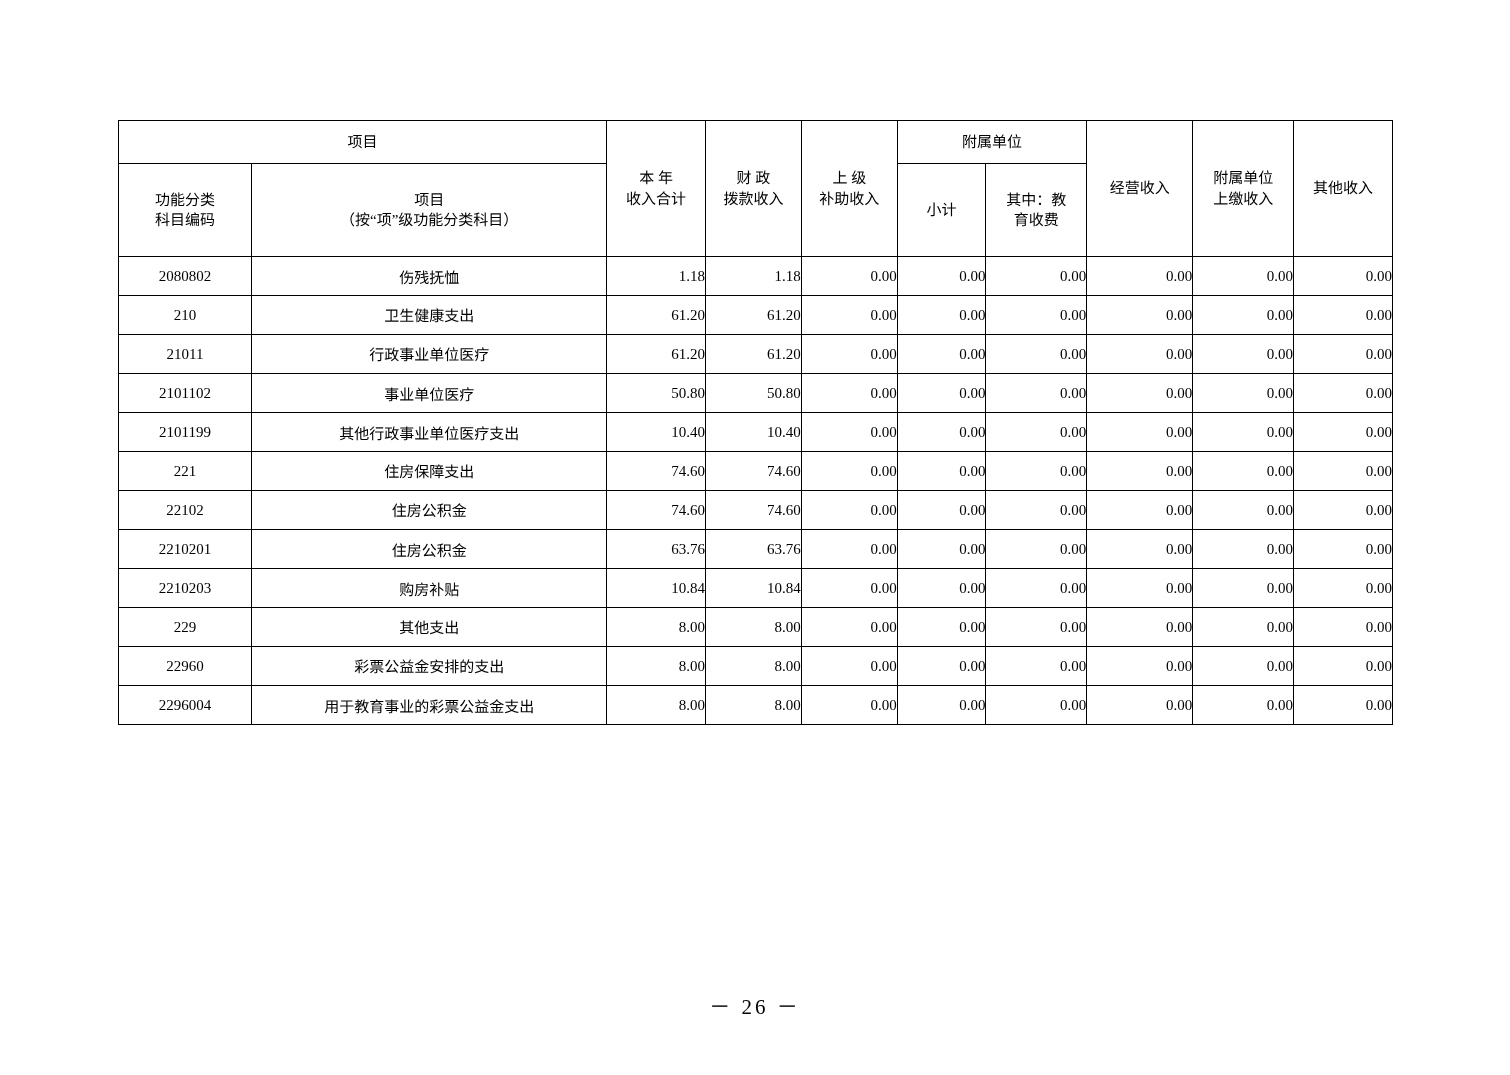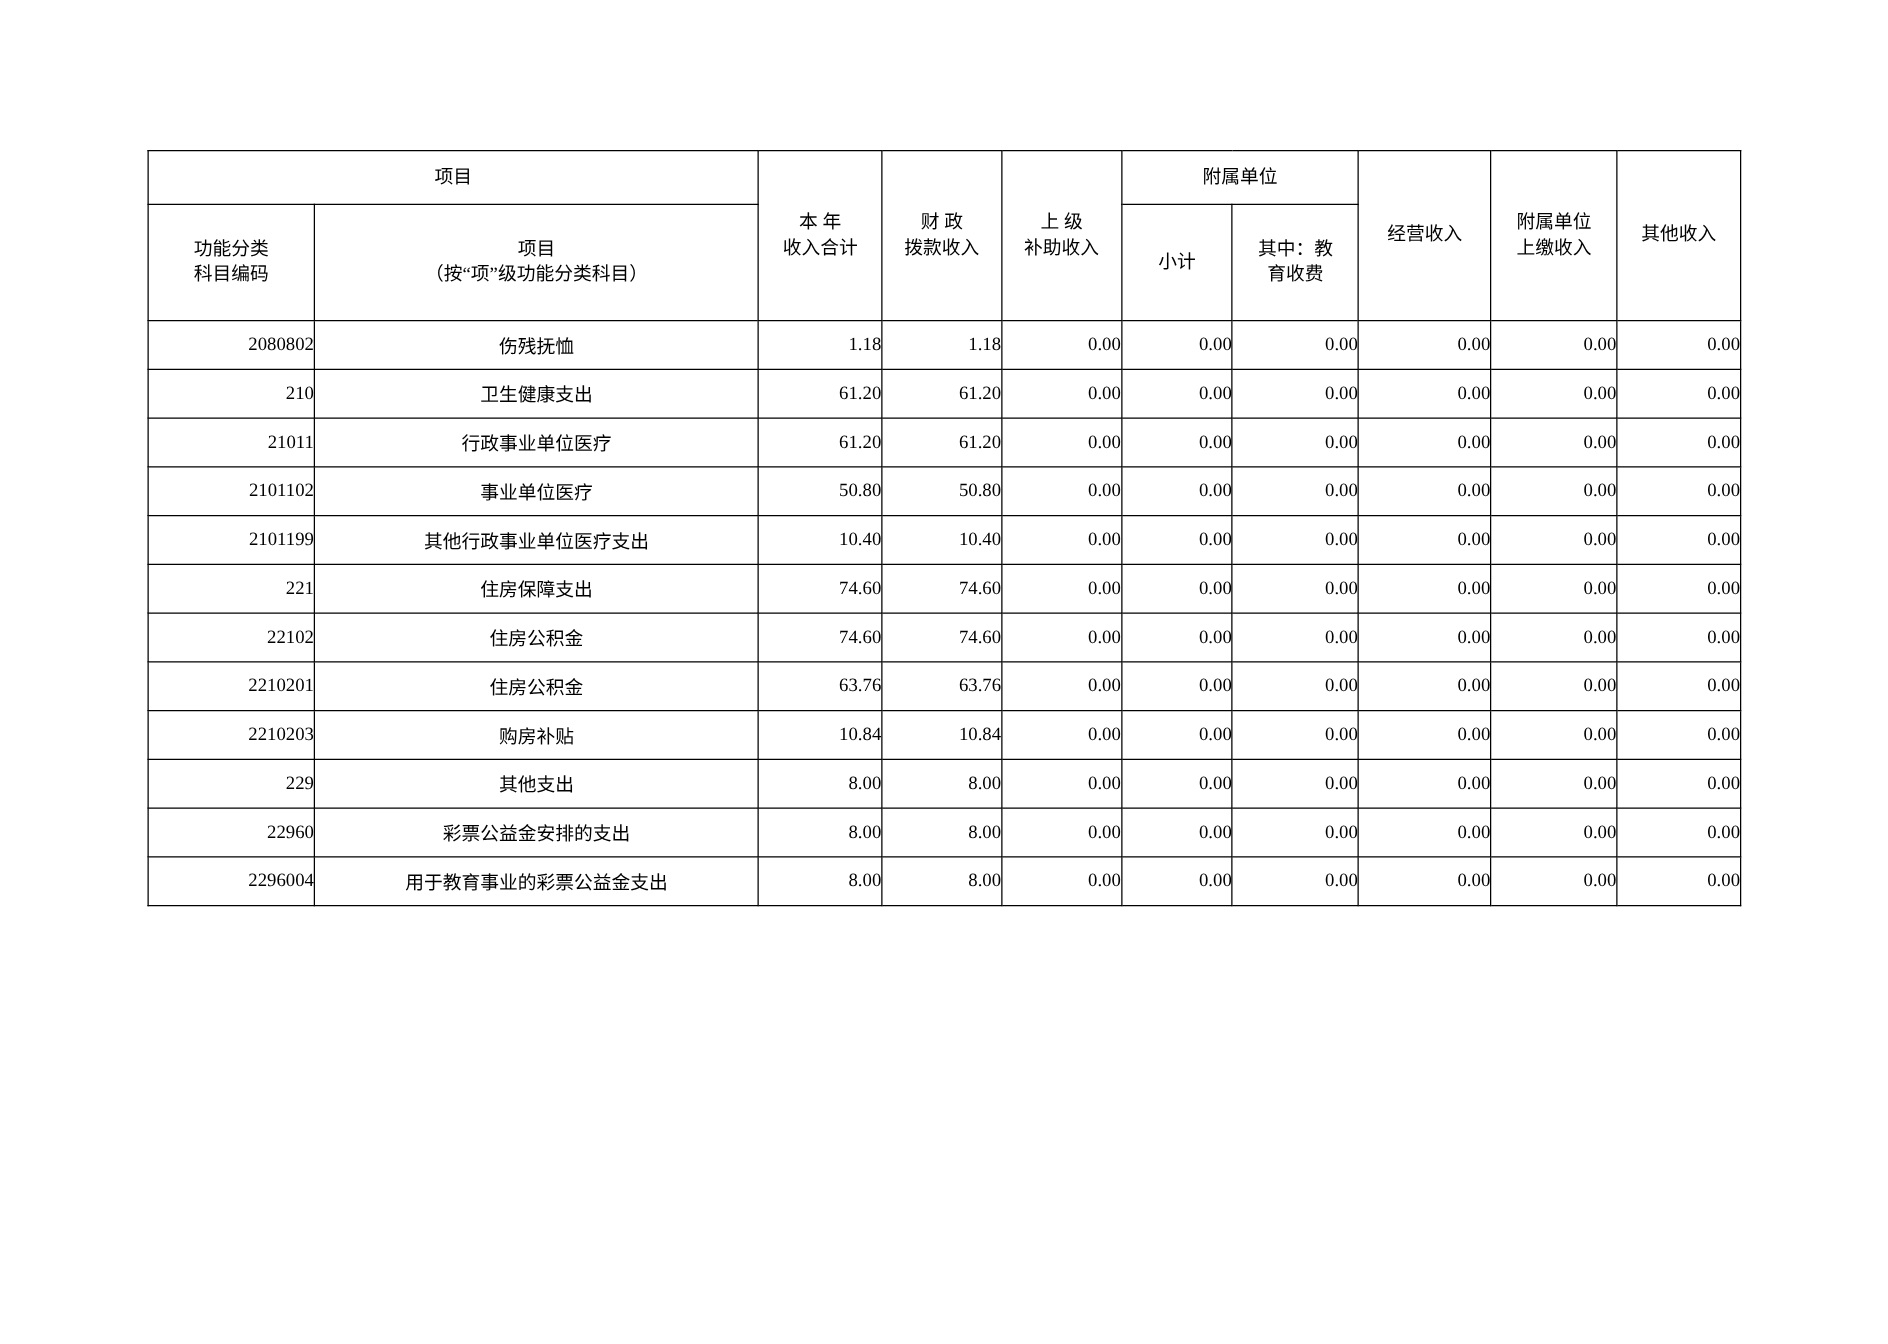--- a/index.html
+++ b/index.html
@@ -46,21 +46,21 @@
   .col-item   { width: 352px; }
   .col-num    { width: 98px; }
   .col-num2   { width: 95px; }
   .col-sub    { width: 88px; }
   .col-edu    { width: 100px; }
   .col-op     { width: 105px; }
   .col-att    { width: 100px; }
   .col-other  { width: 98px; }
 
   td.code {
-    text-align: right;
+    text-align: center;
     padding-left: 10px;
     height: 38px;
     font-size: 15px;
     margin-top: 25px;
   }
   td.name {
     text-align: center;
     height: 38px;
     font-size: 15px;
   }
@@ -288,14 +288,15 @@
           <td class="num">0.00</td>
           <td class="num">0.00</td>
           <td class="num">0.00</td>
           <td class="num">0.00</td>
           <td class="num">0.00</td>
           <td class="num">0.00</td>
         </tr>
       </tbody>
   </table>
 
+  <div class="pagenum">－ 26 －</div>
 
 </div>
 
 </body></html>

